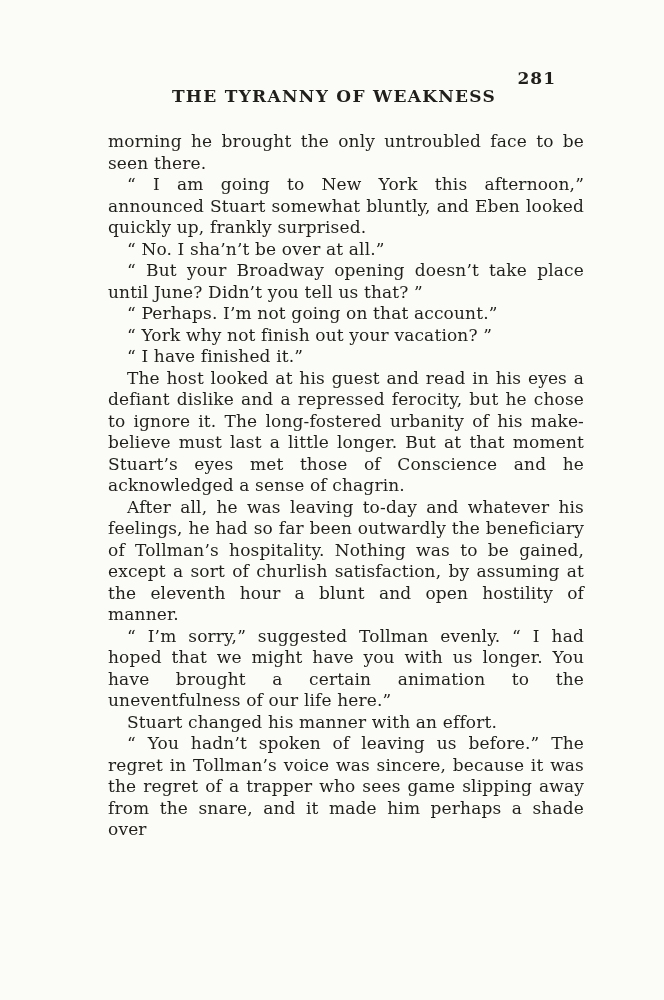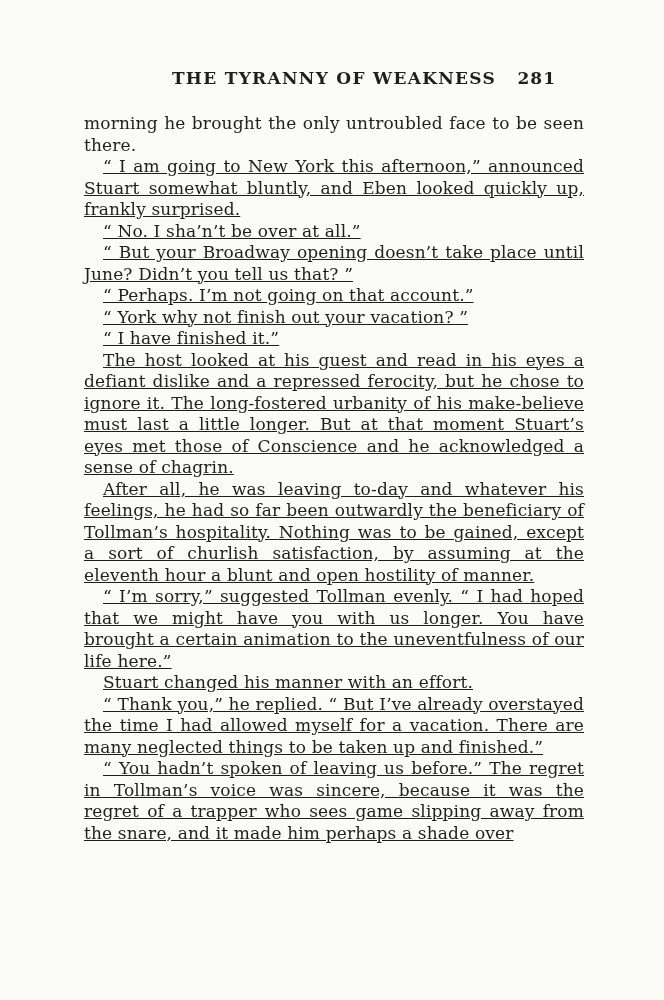--- a/index.html
+++ b/index.html
@@ -24,39 +24,40 @@
     position: relative;
     text-align: center;
     font-weight: bold;
     font-size: 17px;
     letter-spacing: 1.3px;
     margin-bottom: 25px;
     white-space: nowrap;
   }
   .head-title {
     display: inline-block;
+    margin-top: 18px;
   }
   .page-number {
     position: absolute;
     right: 28px;
     top: 0;
     letter-spacing: 1px;
   }
   .text-block {
     font-size: 17px;
     line-height: 21.5px;
     text-align: justify;
     letter-spacing: 0.15px;
+    margin-left: 24px;
   }
   .para {
     margin: 0;
   }
   .para.indent {
     text-indent: 19px;
-    text-decoration: underline;
   }
 </style>
 </head>
 <body>
 
 <div class="page">
   <header class="running-head">
     <span class="head-title">THE TYRANNY OF WEAKNESS</span>
     <span class="page-number">281</span>
   </header>
@@ -66,16 +67,15 @@
       <p class="para indent">“ I am going to New York this afternoon,” announced Stuart somewhat bluntly, and Eben looked quickly up, frankly surprised.</p>
       <p class="para indent">“ No.  I sha’n’t be over at all.”</p>
       <p class="para indent">“ But your Broadway opening doesn’t take place until June?  Didn’t you tell us that? ”</p>
       <p class="para indent">“ Perhaps.  I’m not going on that account.”</p>
       <p class="para indent">“ York why not finish out your vacation? ”</p>
       <p class="para indent">“ I have finished it.”</p>
       <p class="para indent">The host looked at his guest and read in his eyes a defiant dislike and a repressed ferocity, but he chose to ignore it.  The long-fostered urbanity of his make-believe must last a little longer.  But at that moment Stuart’s eyes met those of Conscience and he acknowledged a sense of chagrin.</p>
       <p class="para indent">After all, he was leaving to-day and whatever his feelings, he had so far been outwardly the beneficiary of Tollman’s hospitality.  Nothing was to be gained, except a sort of churlish satisfaction, by assuming at the eleventh hour a blunt and open hostility of manner.</p>
       <p class="para indent">“ I’m sorry,” suggested Tollman evenly.  “ I had hoped that we might have you with us longer.  You have brought a certain animation to the uneventfulness of our life here.”</p>
       <p class="para indent">Stuart changed his manner with an effort.</p>
-      <p class="para indent">“ Thank you,” he replied.  “ But I’ve already overstayed the time I had allowed myself for a vacation.  There are many neglected things to be taken up and finished.”</p>
       <p class="para indent">“ You hadn’t spoken of leaving us before.”  The regret in Tollman’s voice was sincere, because it was the regret of a trapper who sees game slipping away from the snare, and it made him perhaps a shade over</p>
     </main>
 </div>
 
 </body></html>

